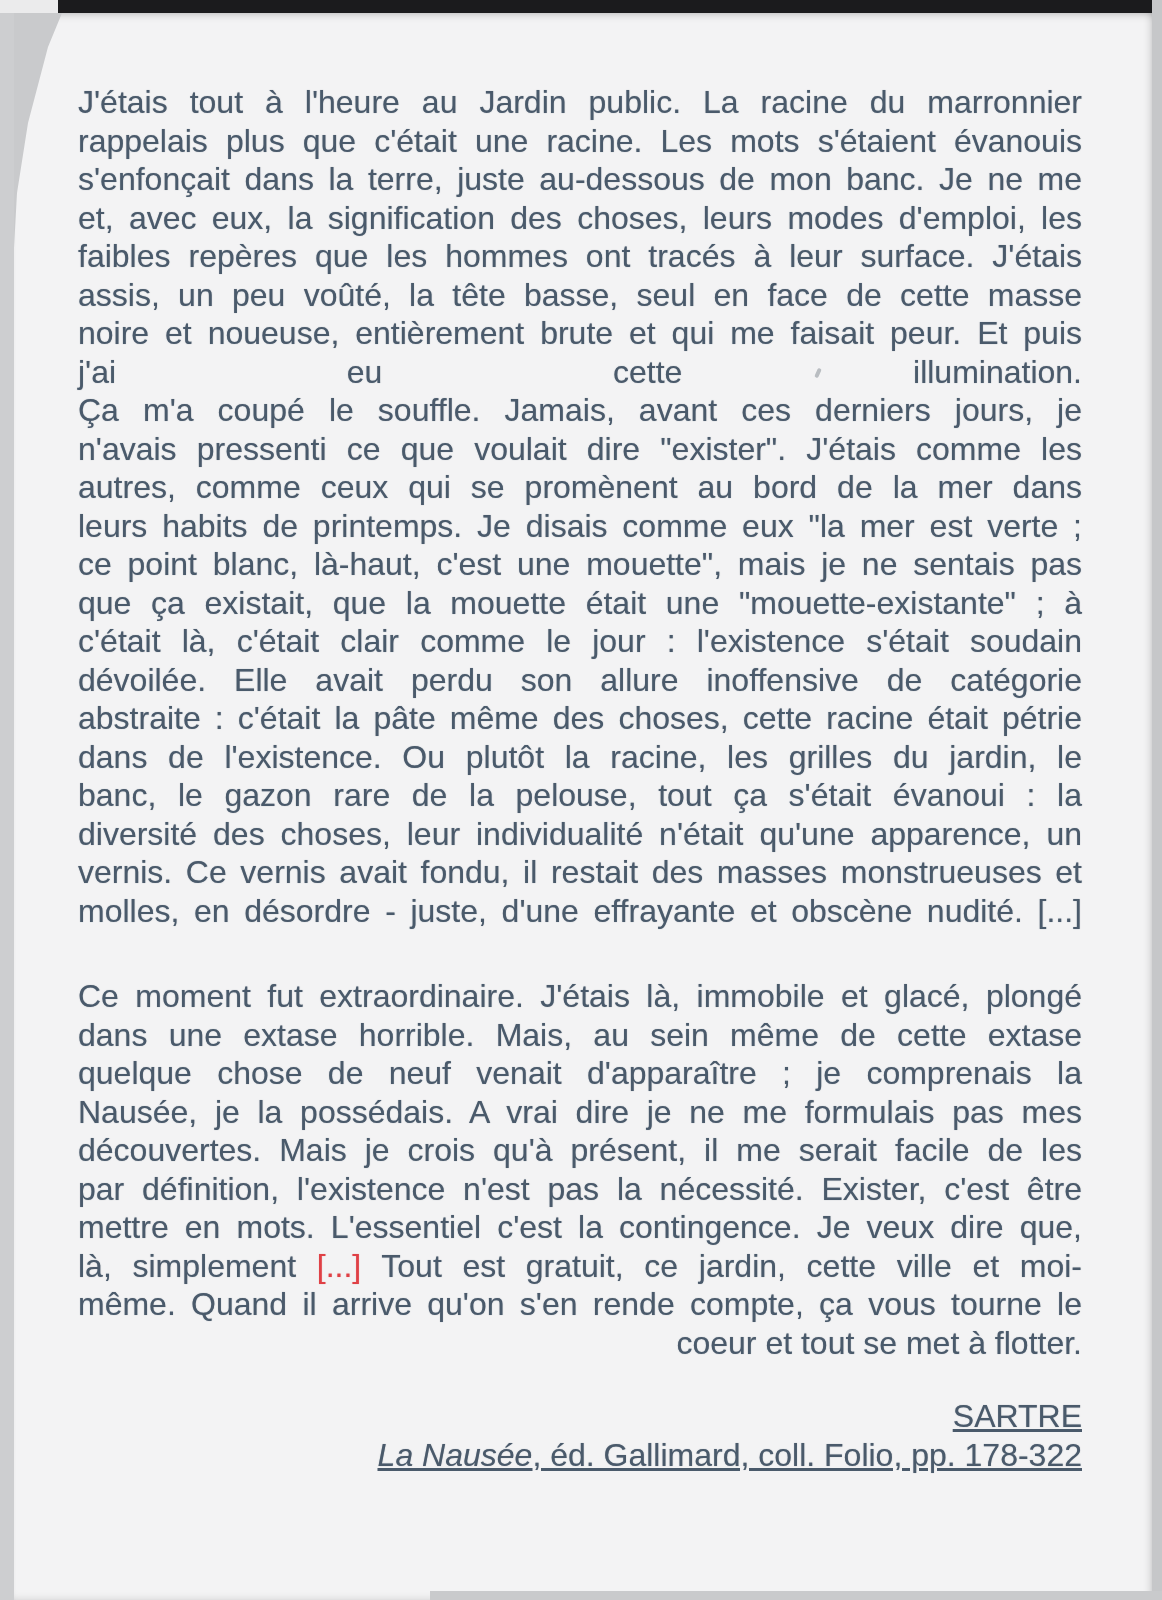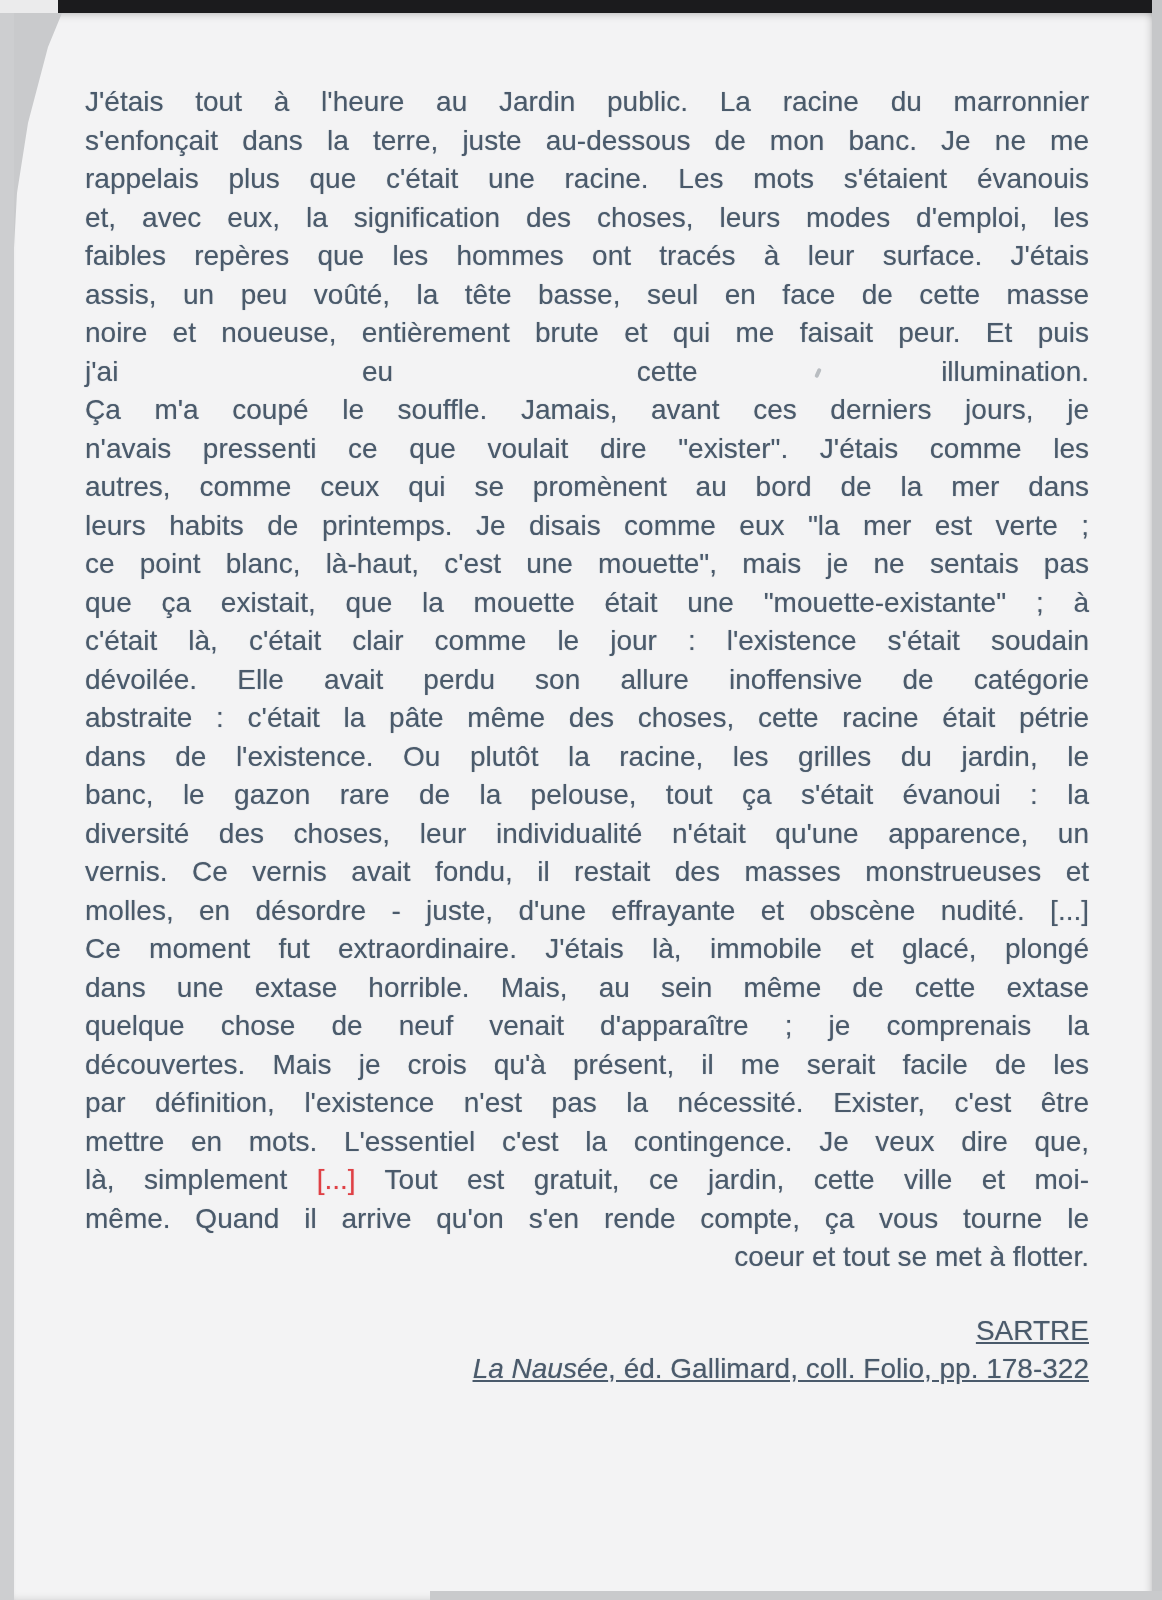--- a/index.html
+++ b/index.html
@@ -43,27 +43,27 @@
   }
   .bed-bottom {
     position: absolute; left: 430px; bottom: 0; right: 0; height: 9px;
     background: #c9cacc;
   }
   .dust {
     position: absolute; left: 816px; top: 368px; width: 4px; height: 10px;
     background: #9aa0a6; opacity: .65; transform: rotate(24deg); border-radius: 2px;
   }
   .text-block {
-    position: absolute; left: 85px; top: 83px; width: 1004px;
-    font-size: 28px; line-height: 38.5px;
+    position: absolute; left: 78px; top: 83px; width: 1004px;
+    font-size: 32px; line-height: 38.5px;
     color: var(--text);
     text-shadow: 0 0 1px rgba(72,88,104,.5);
   }
   .paragraph { margin: 0; }
-  .paragraph + .paragraph { }
+  .paragraph + .paragraph { margin-top: 47px; }
   .line { text-align: justify; text-align-last: justify; }
   .line.last { text-align: right; text-align-last: auto; }
   .red { color: var(--red); text-shadow: 0 0 1px rgba(223,64,69,.5); }
   .italic { font-style: italic; }
   .attribution { margin-top: 35px; text-align: right; }
   .attribution .author-line,
   .attribution .citation-line { line-height: 38.5px; text-decoration: underline; }
 </style>
 </head>
 <body>
@@ -73,22 +73,22 @@
 <div class="paper"></div>
 <div class="curl"></div>
 <div class="bed-right"></div>
 <div class="bed-bottom"></div>
 <div class="dust"></div>
 
 <div class="text-block">
 
 <div class="paragraph">
       <div class="line"><span>J'étais tout à l'heure au Jardin public. La racine du marronnier</span></div>
+      <div class="line"><span>rappelais plus que c'était une racine. Les mots s'étaient évanouis</span></div>
       <div class="line"><span>s'enfonçait dans la terre, juste au-dessous de mon banc. Je ne me</span></div>
-      <div class="line"><span>rappelais plus que c'était une racine. Les mots s'étaient évanouis</span></div>
       <div class="line"><span>et, avec eux, la signification des choses, leurs modes d'emploi, les</span></div>
       <div class="line"><span>faibles repères que les hommes ont tracés à leur surface. J'étais</span></div>
       <div class="line"><span>assis, un peu voûté, la tête basse, seul en face de cette masse</span></div>
       <div class="line"><span>noire et noueuse, entièrement brute et qui me faisait peur. Et puis</span></div>
       <div class="line"><span>j'ai eu cette illumination.</span></div>
       <div class="line"><span>Ça m'a coupé le souffle. Jamais, avant ces derniers jours, je</span></div>
       <div class="line"><span>n'avais pressenti ce que voulait dire "exister". J'étais comme les</span></div>
       <div class="line"><span>autres, comme ceux qui se promènent au bord de la mer dans</span></div>
       <div class="line"><span>leurs habits de printemps. Je disais comme eux "la mer est verte ;</span></div>
       <div class="line"><span>ce point blanc, là-haut, c'est une mouette", mais je ne sentais pas</span></div>
@@ -99,20 +99,21 @@
       <div class="line"><span>dans de l'existence. Ou plutôt la racine, les grilles du jardin, le</span></div>
       <div class="line"><span>banc, le gazon rare de la pelouse, tout ça s'était évanoui : la</span></div>
       <div class="line"><span>diversité des choses, leur individualité n'était qu'une apparence, un</span></div>
       <div class="line"><span>vernis. Ce vernis avait fondu, il restait des masses monstrueuses et</span></div>
       <div class="line"><span>molles, en désordre - juste, d'une effrayante et obscène nudité. [...]</span></div>
     </div>
     <div class="paragraph">
       <div class="line"><span>Ce moment fut extraordinaire. J'étais là, immobile et glacé, plongé</span></div>
       <div class="line"><span>dans une extase horrible. Mais, au sein même de cette extase</span></div>
       <div class="line"><span>quelque chose de neuf venait d'apparaître ; je comprenais la</span></div>
+      <div class="line"><span>Nausée, je la possédais. A vrai dire je ne me formulais pas mes</span></div>
       <div class="line"><span>découvertes. Mais je crois qu'à présent, il me serait facile de les</span></div>
       <div class="line"><span>par définition, l'existence n'est pas la nécessité. Exister, c'est être</span></div>
       <div class="line"><span>mettre en mots. L'essentiel c'est la contingence. Je veux dire que,</span></div>
       <div class="line"><span>là, simplement </span><span class="red">[...]</span><span> Tout est gratuit, ce jardin, cette ville et moi-</span></div>
       <div class="line"><span>même. Quand il arrive qu'on s'en rende compte, ça vous tourne le</span></div>
       <div class="line last"><span>coeur et tout se met à flotter.</span></div>
     </div>
     <div class="attribution">
       <div class="author-line">SARTRE</div>
       <div class="citation-line"><span class="italic">La Nausée</span><span>, éd. Gallimard, coll. Folio, pp. 178-322</span></div>

